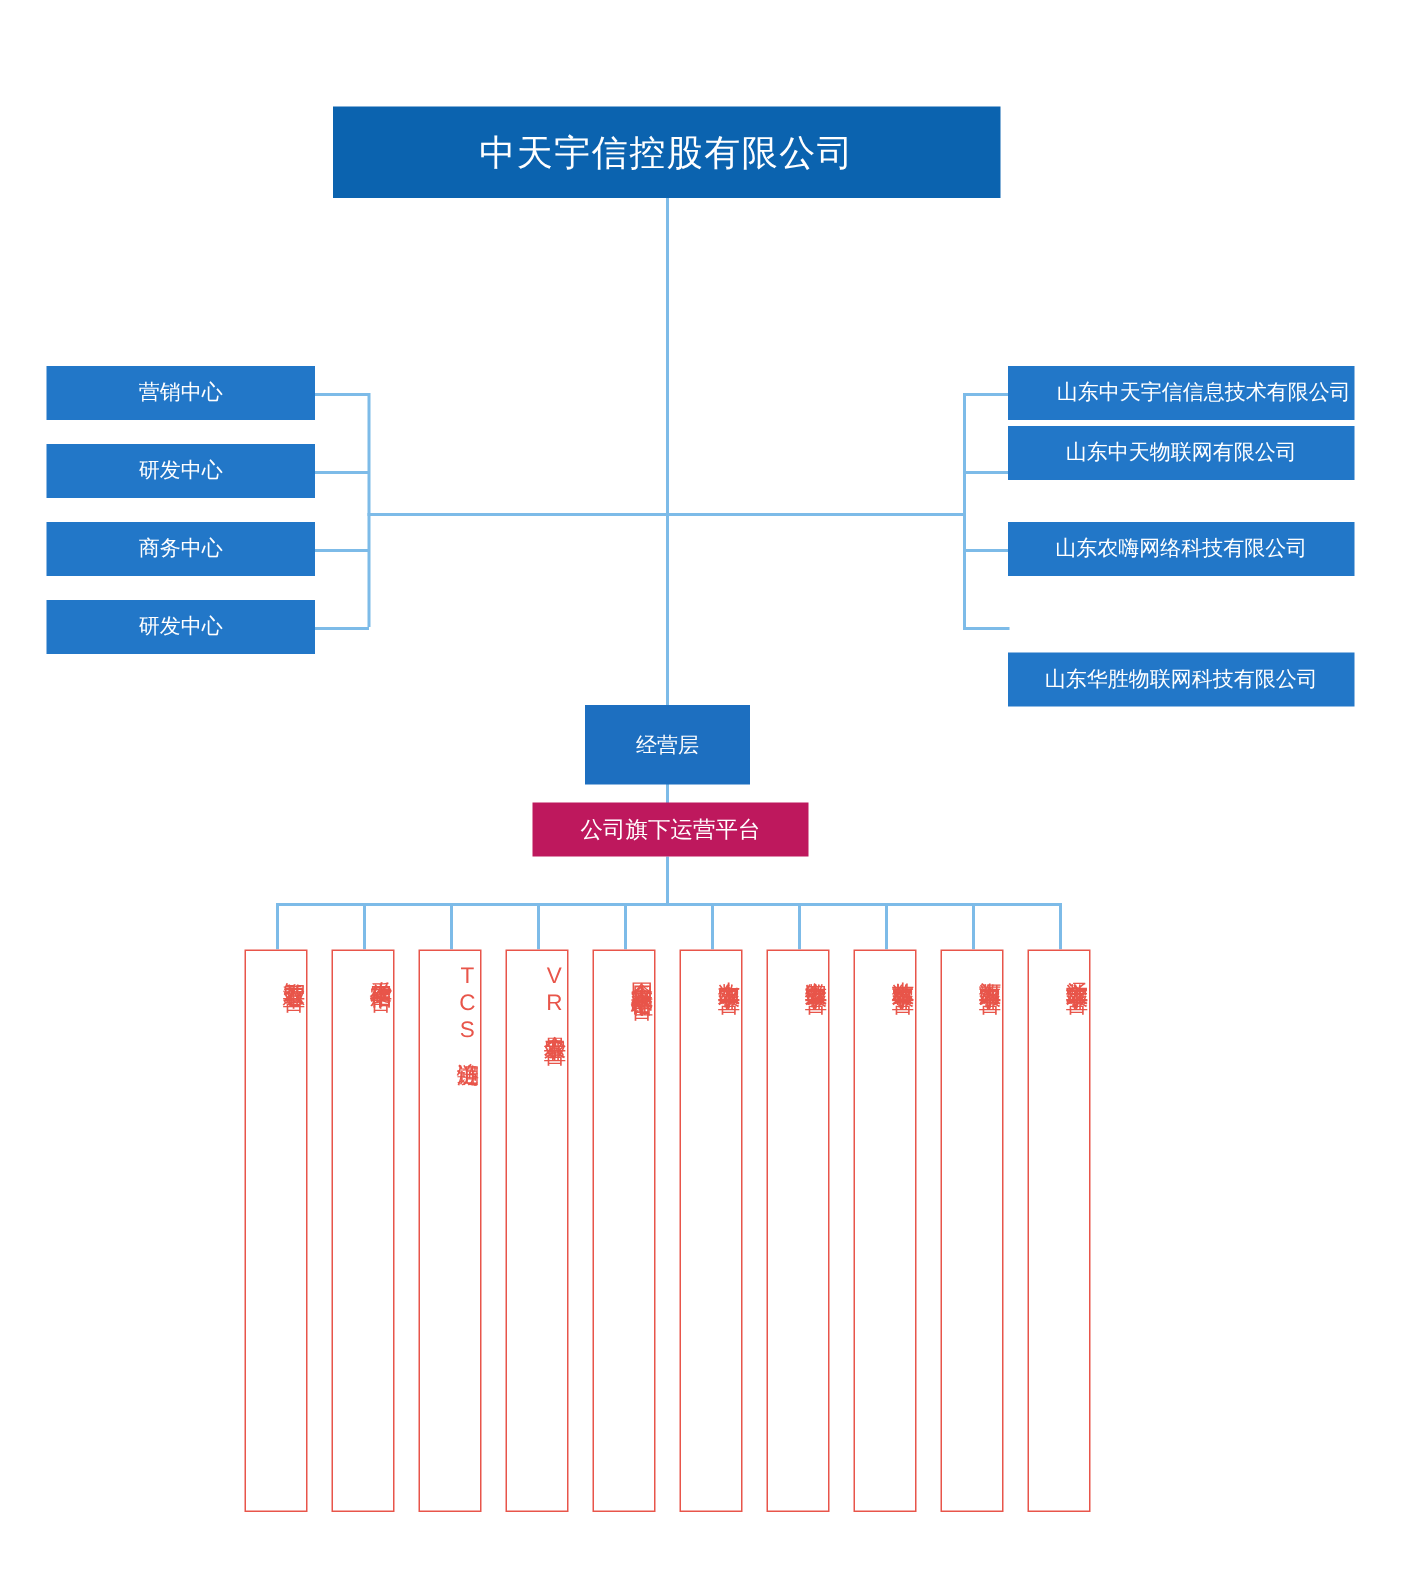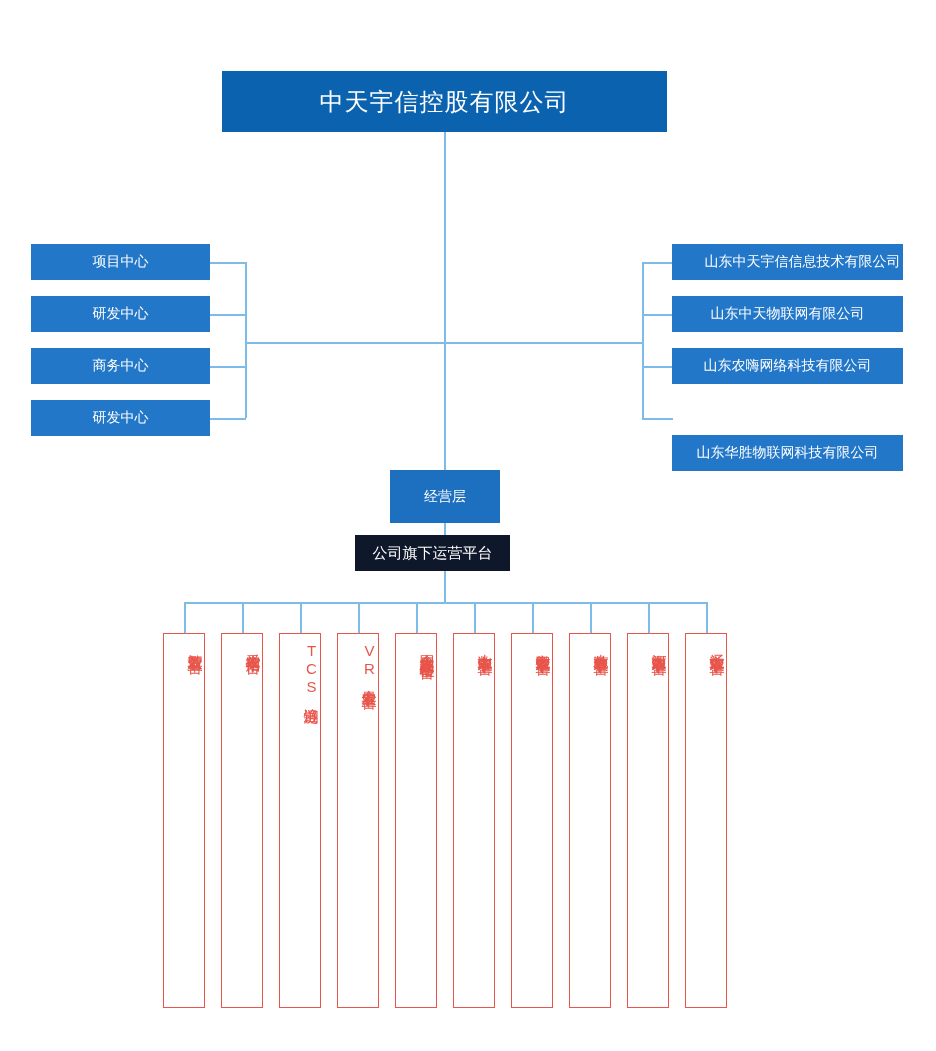--- a/index.html
+++ b/index.html
@@ -49,38 +49,38 @@
   .node-dept-3 { top: 400px; }
 
   .node-sub {
     left: 672px;
     width: 231px;
     height: 36px;
     background: #2277c8;
     font-size: 14px;
   }
   .node-sub-0 { top: 244px; padding-left: 30px; }
-  .node-sub-1 { top: 296px; }
+  .node-sub-1 { top: 284px; }
   .node-sub-2 { top: 348px; }
   .node-sub-3 { top: 400px; margin-top: 35px; }
 
   .node-mgmt {
     left: 390px;
     top: 470px;
     width: 110px;
     height: 53px;
     background: #1d6fc0;
     font-size: 14px;
   }
   .node-platforms-header {
     left: 355px;
     top: 535px;
-    width: 155px;
+    width: 184px;
     height: 36px;
-    background: #0f172a;
+    background: #be185d;
     font-size: 15px;
   }
 
   
   .node-platform {
     position: absolute;
     box-sizing: border-box;
     top: 633px;
     width: 42px;
     height: 375px;
@@ -147,21 +147,21 @@
   <div class="line line-v" style="left:358px; top:602px; height:31px;"></div>
   <div class="line line-v" style="left:416px; top:602px; height:31px;"></div>
   <div class="line line-v" style="left:474px; top:602px; height:31px;"></div>
   <div class="line line-v" style="left:532px; top:602px; height:31px;"></div>
   <div class="line line-v" style="left:590px; top:602px; height:31px;"></div>
   <div class="line line-v" style="left:648px; top:602px; height:31px;"></div>
   <div class="line line-v" style="left:706px; top:602px; height:31px;"></div>
 
   <div class="node node-root">中天宇信控股有限公司</div>
 
-  <div class="node node-dept node-dept-0">项目中心</div>
+  <div class="node node-dept node-dept-0">营销中心</div>
   <div class="node node-dept node-dept-1">研发中心</div>
   <div class="node node-dept node-dept-2">商务中心</div>
   <div class="node node-dept node-dept-3">研发中心</div>
 
   <div class="node node-sub node-sub-0">山东中天宇信信息技术有限公司</div>
   <div class="node node-sub node-sub-1">山东中天物联网有限公司</div>
   <div class="node node-sub node-sub-2">山东农嗨网络科技有限公司</div>
   <div class="node node-sub node-sub-3">山东华胜物联网科技有限公司</div>
 
   <div class="node node-mgmt">经营层</div>

